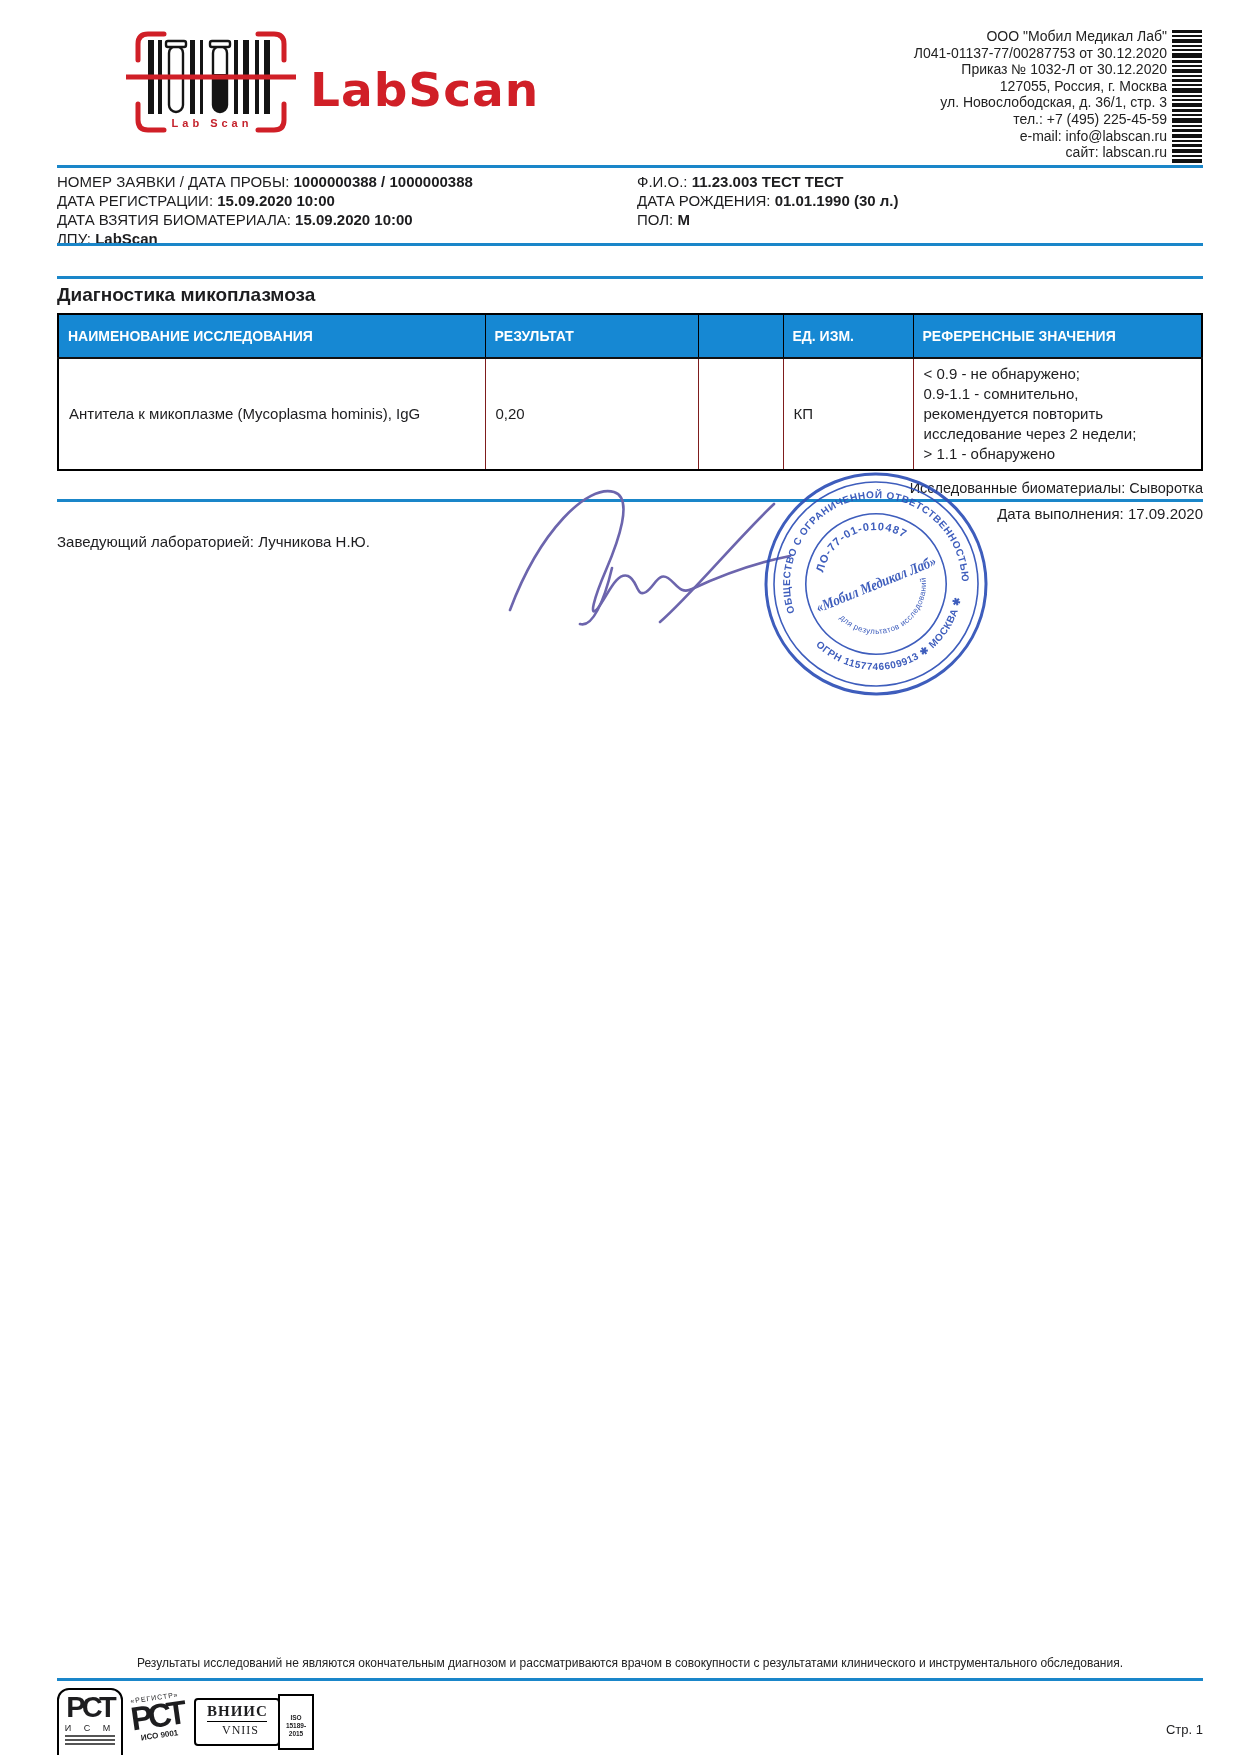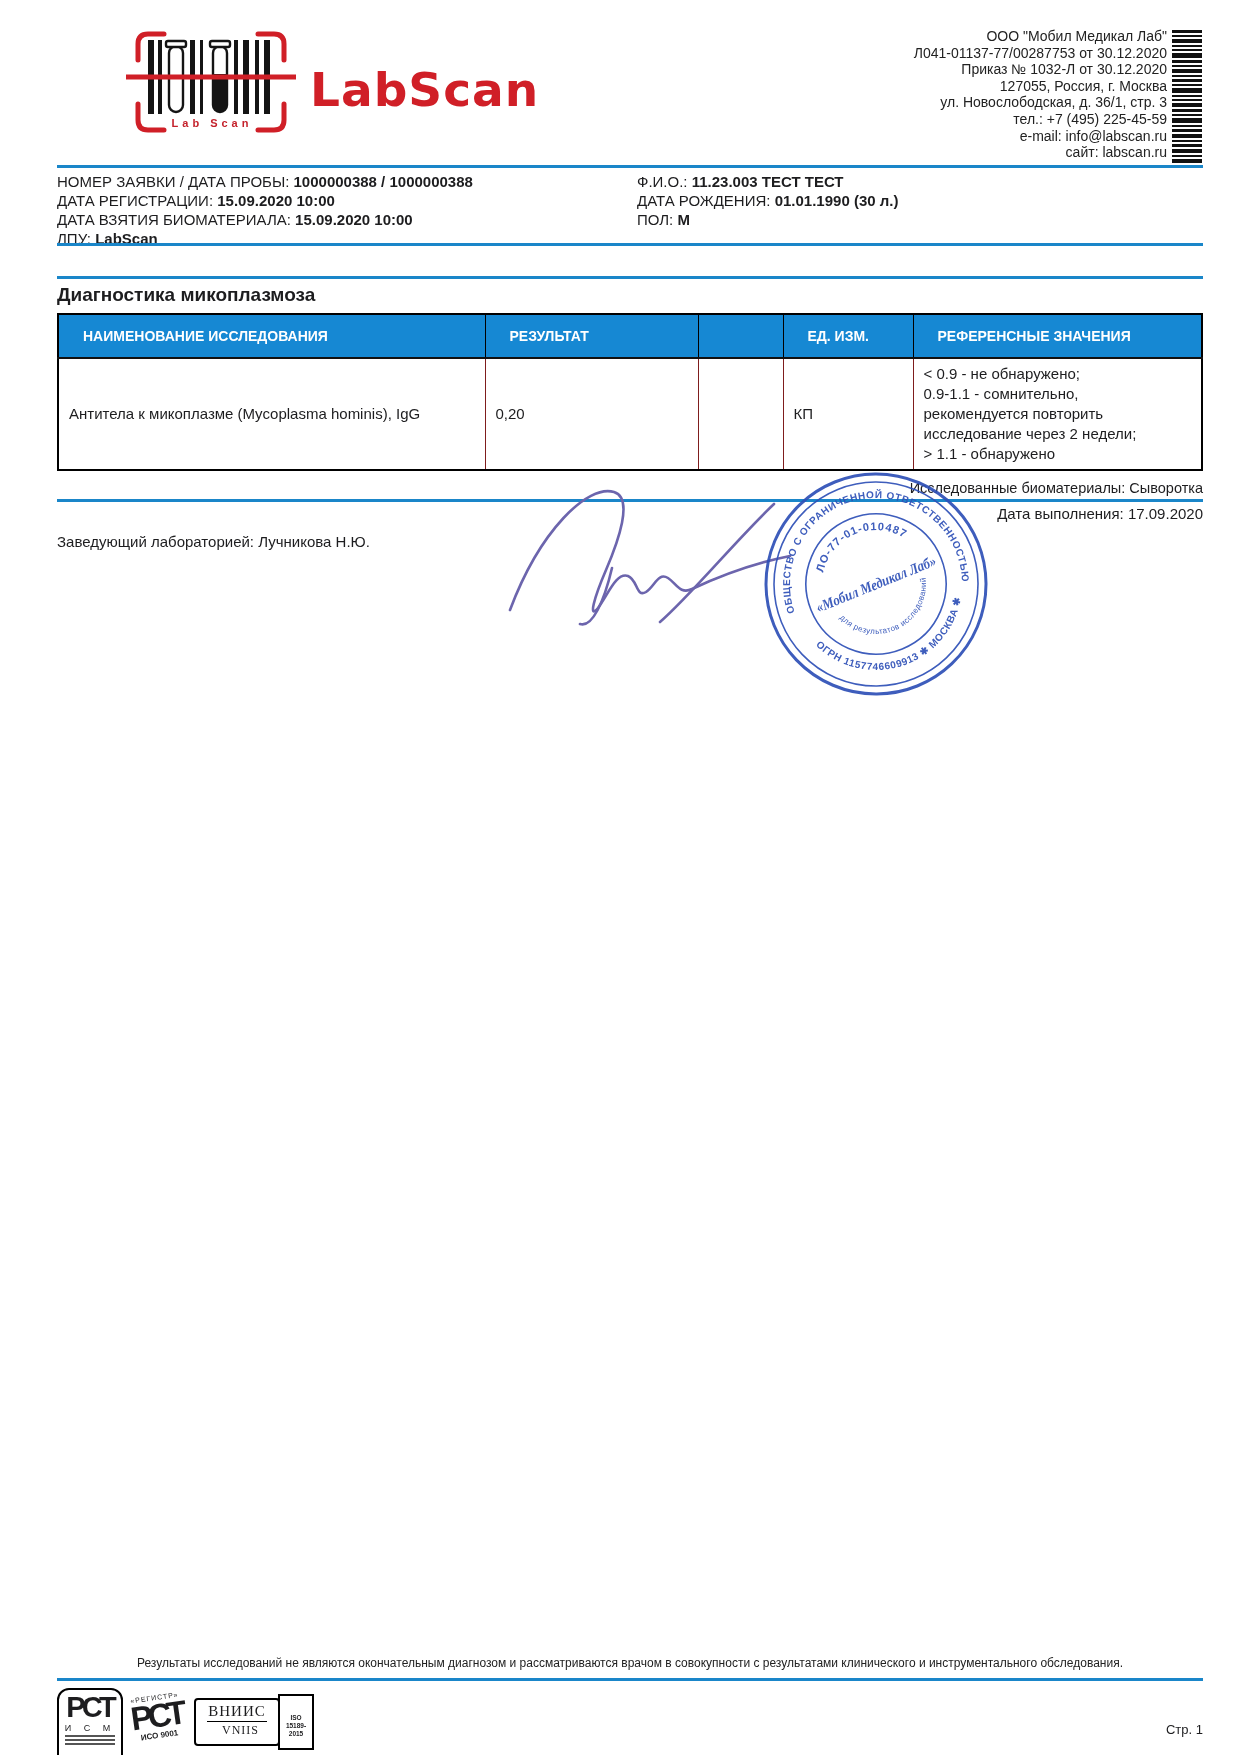--- a/index.html
+++ b/index.html
@@ -24,21 +24,21 @@
   .p-col { position: absolute; top: 0; }
   .p-left { left: 0; } .p-right { left: 580px; }
   .p-row { line-height: 19px; height: 19px; white-space: nowrap; }
   .p-val { font-weight: bold; }
 
   .title { position: absolute; left: 57px; top: 248px; width: 1146px; text-align: center; font-size: 19px; font-weight: bold; letter-spacing: 0.2px; }
   .section-h { position: absolute; left: 57px; top: 284px; font-size: 19px; font-weight: bold; }
 
   
   table.results { position: absolute; left: 57px; top: 313px; width: 1146px; border-collapse: collapse; table-layout: fixed; border: 2px solid #000; }
-  table.results th { background: #1688d3; color: #fff; font-size: 14px; font-weight: bold; text-align: left; padding: 5px 24px; border: 1px solid #000; border-bottom: 2px solid #111; height: 44px; }
+  table.results th { background: #1688d3; color: #fff; font-size: 14px; font-weight: bold; text-align: left; padding: 5px 9px; border: 1px solid #000; border-bottom: 2px solid #111; height: 44px; }
   table.results td { font-size: 15px; padding: 4px 10px; border: 1px solid #7f1d1d; vertical-align: middle; height: 112px; line-height: 20px; }
   td.ref { white-space: pre-line; vertical-align: top; padding-top: 7px; line-height: 21.5px; }
 
   .biomat { position: absolute; right: 38px; top: 480px; font-size: 14.5px; }
   .execdate { position: absolute; right: 38px; top: 505px; font-size: 15px; }
   .sig-label { position: absolute; left: 57px; top: 533px; font-size: 15px; }
 
   .signature { position: absolute; left: 492px; top: 478px; }
   .stamp { position: absolute; left: 760px; top: 468px; width: 232px; height: 232px; transform: rotate(-22deg); opacity: 0.92; }
   .st-outer { font-size: 10px; font-weight: bold; letter-spacing: 0.6px; }
@@ -53,21 +53,21 @@
   .badge1 { width: 66px; height: 82px; border: 2px solid #000; border-radius: 12px; text-align: center; padding-top: 3px; }
   .b1-rst { font-size: 29px; font-weight: bold; letter-spacing: -3px; line-height: 29px; }
   .b1-ism { font-size: 9px; letter-spacing: 5px; margin-top: 1px; }
   .b1-lines div { height: 2px; background: #555; margin: 2px 6px 0 6px; }
   .badge2 { width: 58px; margin: 6px 0 0 5px; text-align: center; transform: rotate(-8deg); }
   .b2-reg { font-size: 7px; letter-spacing: 1px; }
   .b2-rst { font-size: 33px; font-weight: bold; letter-spacing: -4px; line-height: 30px; }
   .b2-iso { font-size: 8px; font-weight: bold; }
   .badge3 { display: flex; margin: 10px 0 0 8px; }
   .b3-main { width: 86px; height: 48px; border: 2px solid #000; border-radius: 4px; text-align: center; padding-top: 3px; font-family: "Liberation Serif", serif; }
-  .b3-vniis { font-size: 15px; font-weight: normal; letter-spacing: 1px; border-bottom: 1.5px solid #000; width: 60px; margin: 0 auto; padding-bottom: 1px; }
+  .b3-vniis { font-size: 15px; font-weight: bold; letter-spacing: 1px; border-bottom: 1.5px solid #000; width: 60px; margin: 0 auto; padding-bottom: 1px; }
   .b3-vniis-lat { font-size: 12px; letter-spacing: 1px; padding-top: 1px; padding-left: 7px; }
   .b3-iso { width: 36px; height: 56px; border: 2px solid #000; margin-left: -2px; margin-top: -4px; text-align: center; font-size: 6.5px; font-weight: bold; padding-top: 18px; line-height: 8px; }
   .quality { position: absolute; left: 295px; top: 1692px; font-size: 13px; line-height: 22px; color: #1a1a1a; }
   .page-num { position: absolute; right: 38px; top: 1722px; font-size: 13px; }
 </style>
 </head>
 <body>
 
 <div class="page">
 

